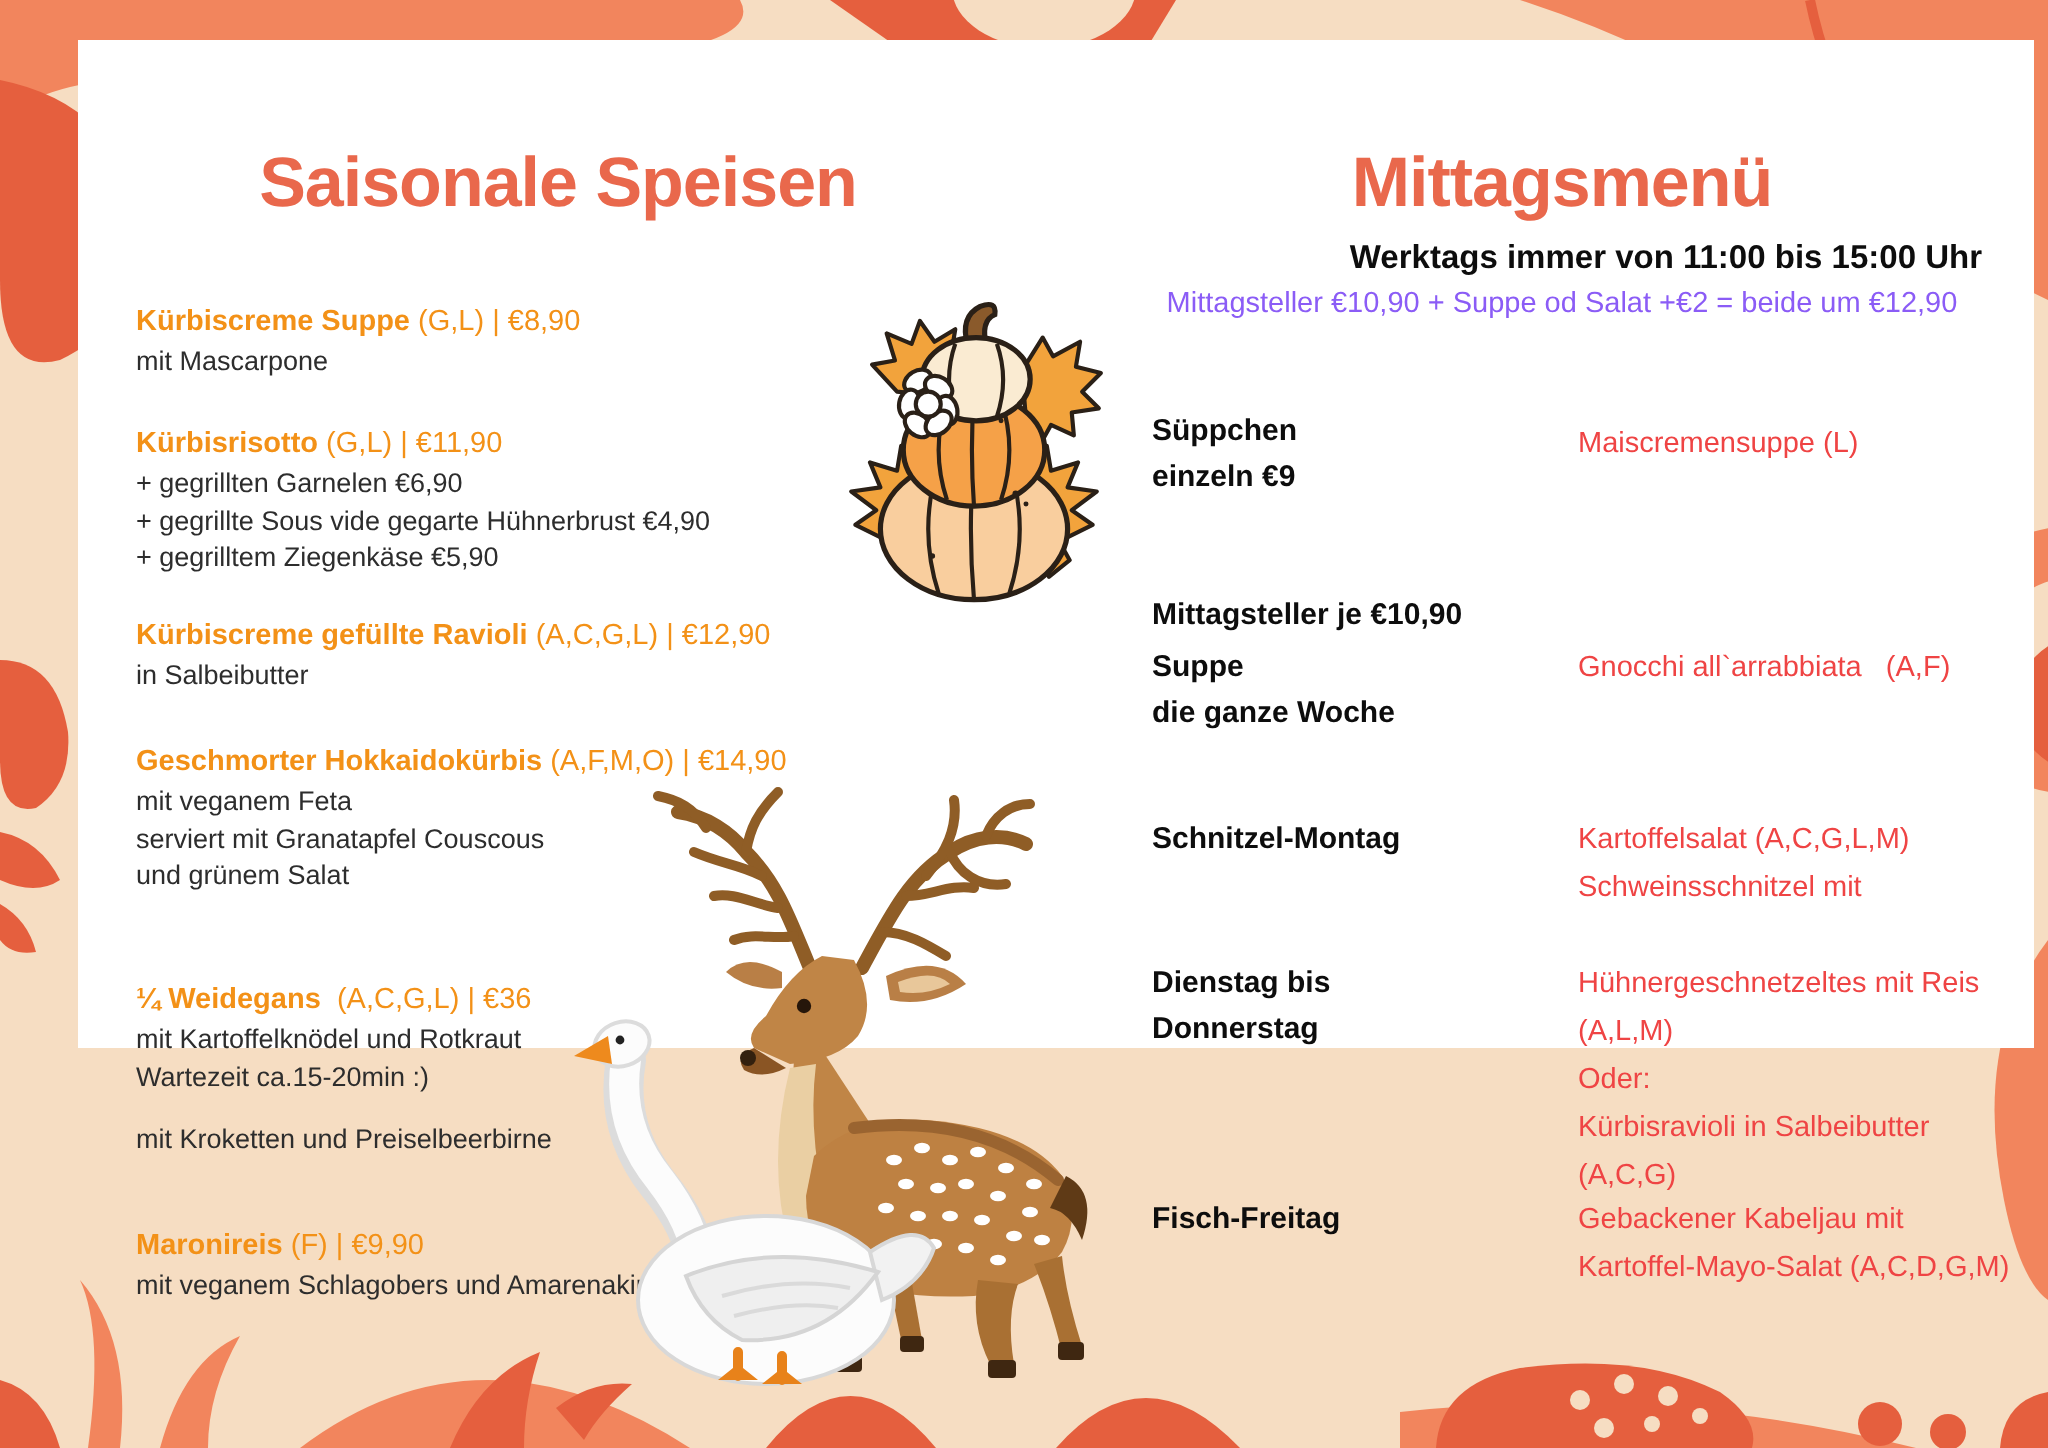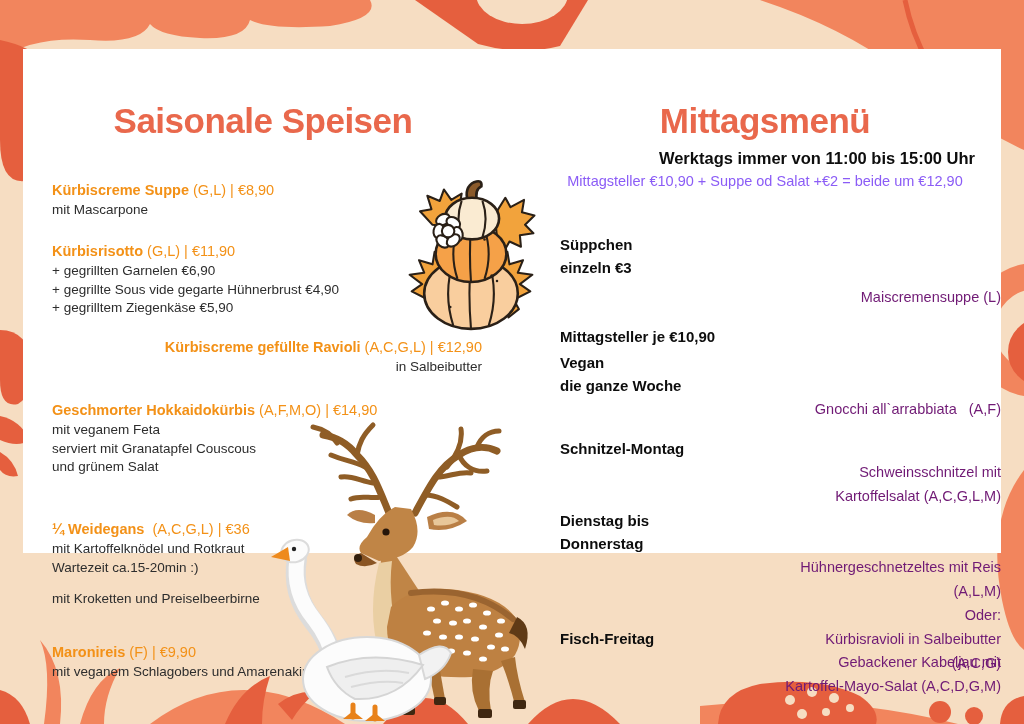--- a/index.html
+++ b/index.html
@@ -5,52 +5,52 @@
   :root{
     --bg_peach:#F6DDC2; --salmon:#F2855D; --deep_orange:#E55F3E;
     --accent_coral:#E9684C; --accent_orange:#F39117;
     --text_dark:#2D2D2D; --text_black:#141414;
   }
   *{margin:0;padding:0;box-sizing:border-box;}
   html,body{width:1024px;height:724px;overflow:hidden;}
   body{font-family:"Liberation Sans",sans-serif;background:var(--bg_peach);}
   .page{position:relative;width:1024px;height:724px;overflow:hidden;background:var(--bg_peach);}
   .decor{position:absolute;inset:0;z-index:0;}
-  .card{position:absolute;left:23px;top:20px;width:978px;height:504px;background:#ffffff;z-index:1;margin-top:29px;}
+  .card{position:absolute;left:39px;top:20px;width:978px;height:504px;background:#ffffff;z-index:1;}
 
   .left-title{position:absolute;left:40px;top:52px;width:400px;text-align:center;
     font-size:35px;font-weight:bold;letter-spacing:-0.5px;color:var(--accent_coral);}
   .right-title{position:absolute;left:562px;top:52px;width:360px;text-align:center;
     font-size:35px;font-weight:bold;letter-spacing:-0.5px;color:var(--accent_coral);}
   .right-sub-bold{position:absolute;left:532px;top:100px;width:420px;text-align:right;
     font-size:16.5px;font-weight:bold;color:#0d0d0d;}
   .right-sub{position:absolute;left:512px;top:124px;width:460px;text-align:center;
     font-size:14.5px;color:#8b5cf6;}
 
   .left-items .mi{position:absolute;left:29px;width:430px;}
   .left-items .mi:nth-child(1){top:131px;}
   .left-items .mi:nth-child(2){top:192px;}
-  .left-items .mi:nth-child(3){top:288px;text-align:right;}
+  .left-items .mi:nth-child(3){top:288px;}
   .left-items .mi:nth-child(4){top:351px;}
   .left-items .mi:nth-child(5){top:470px;}
   .left-items .mi:nth-child(6){top:541px;}
   .left-items .mi:nth-child(7){top:593px;}
   .mi-name{white-space:pre;font-size:14.5px;line-height:20px;color:var(--accent_orange);margin-bottom:1px;}
   .mi-name .nm{font-weight:bold;}
   .mi-desc{white-space:pre;font-size:13.5px;line-height:18.5px;color:var(--text_dark);}
 
-  .right-rows .rrow{position:absolute;left:537px;width:441px;display:flex;flex-direction:column;}
+  .right-rows .rrow{position:absolute;left:537px;width:441px;display:flex;}
   .right-rows .rrow:nth-child(1){top:184px;}
   .right-rows .rrow:nth-child(2){top:276px;}
   .right-rows .rrow:nth-child(3){top:302px;}
   .right-rows .rrow:nth-child(4){top:388px;}
   .right-rows .rrow:nth-child(5){top:460px;}
   .right-rows .rrow:nth-child(6){top:578px;}
   .rlab{width:213px;font-weight:bold;font-size:15px;line-height:23px;color:#0d0d0d;}
-  .rval{flex:1;font-size:14.5px;line-height:24px;color:#701a75;text-align:right;}
+  .rval{flex:1;font-size:14.5px;line-height:24px;color:#ef4444;}
   .rlab div,.rval div{white-space:pre;}
   .right-rows .rrow:nth-child(1) .rval{padding-top:6px;}
 
   .illo{position:absolute;z-index:2;}
   .illo-pumpkins{left:370px;top:128px;width:156px;height:156px;}
   .illo-animals{left:238px;top:360px;width:282px;height:314px;}
 </style>
 </head>
 <body>
 
@@ -141,48 +141,48 @@
         </div>
         <div class="mi">
           <div class="mi-name"><span class="nm">Maronireis</span><span class="meta"> (F) | €9,90</span></div>
           <div class="mi-desc">mit veganem Schlagobers und Amarenakirsch</div>
         </div>
       </div>
     <div class="right-rows" id="right-rows">
         <div class="rrow">
           <div class="rlab">
             <div>Süppchen</div>
-            <div>einzeln €3</div>
+            <div>einzeln €9</div>
           </div>
           <div class="rval">
             <div>Maiscremensuppe (L)</div>
           </div>
         </div>
         <div class="rrow">
           <div class="rlab">
             <div>Mittagsteller je €10,90</div>
           </div>
           <div class="rval"></div>
         </div>
         <div class="rrow">
           <div class="rlab">
-            <div>Vegan</div>
+            <div>Suppe</div>
             <div>die ganze Woche</div>
           </div>
           <div class="rval">
             <div>Gnocchi all`arrabbiata   (A,F)</div>
           </div>
         </div>
         <div class="rrow">
           <div class="rlab">
             <div>Schnitzel-Montag</div>
           </div>
           <div class="rval">
+            <div>Kartoffelsalat (A,C,G,L,M)</div>
             <div>Schweinsschnitzel mit</div>
-            <div>Kartoffelsalat (A,C,G,L,M)</div>
           </div>
         </div>
         <div class="rrow">
           <div class="rlab">
             <div>Dienstag bis</div>
             <div>Donnerstag</div>
           </div>
           <div class="rval">
             <div>Hühnergeschnetzeltes mit Reis</div>
             <div>(A,L,M)</div>

